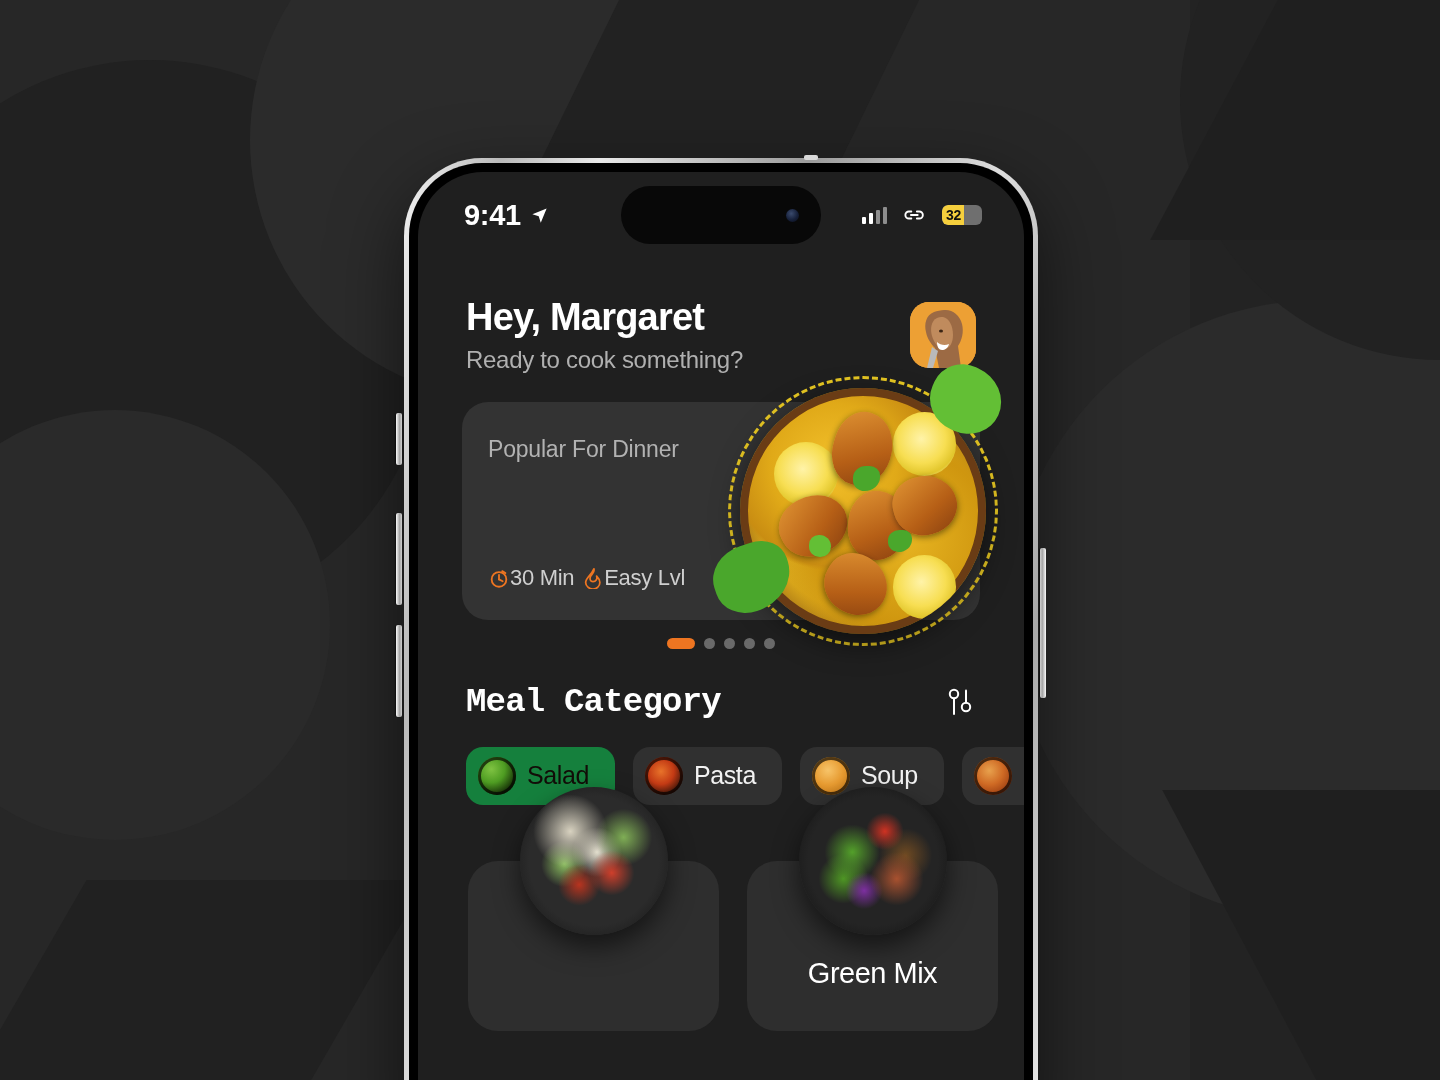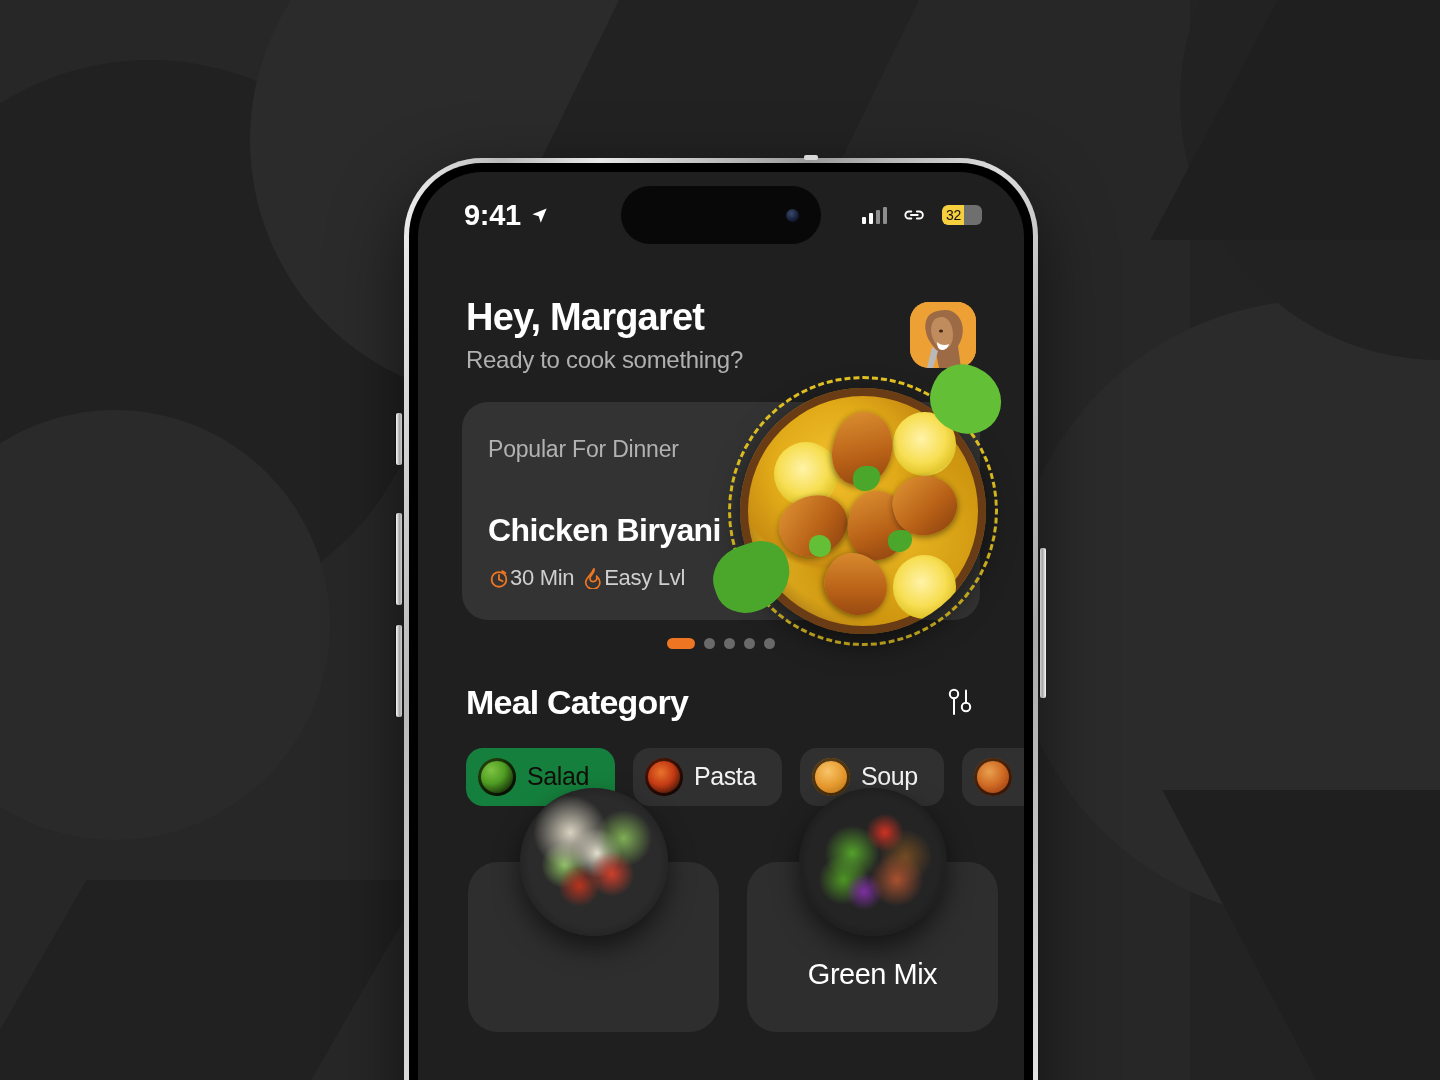--- a/index.html
+++ b/index.html
@@ -106,21 +106,21 @@
     content:""; position:absolute; right:-5px; top:6px;
     width:3px; height:8px; border-radius:0 2px 2px 0; background:#5a5a5a;
   }
   .batt-fill {
     position:absolute; left:0; top:0; bottom:0; width:55%;
     background:#f5cf3d; border-radius:6px 0 0 6px;
   }
   .batt-num {
     position:relative; z-index:2; width:100%;
     text-align:left; padding-left:4px;
-    font-size:14px; font-weight:400; color:#101010; letter-spacing:-.3px;
+    font-size:14px; font-weight:700; color:#101010; letter-spacing:-.3px;
   }
 
   
   .app { padding:0 0 0 0; }
 
   .greet-row {
     display:flex; align-items:center; justify-content:space-between;
     padding:38px 48px 0 48px;
   }
   .greet-title {
@@ -191,20 +191,21 @@
     display:flex; align-items:center; justify-content:center; gap:9px;
     margin-top:18px;
   }
   .dot { width:11px; height:11px; border-radius:50%; background:#6a6a6a; }
   .dot.active { width:28px; border-radius:6px; background:#ee7521; }
 
   
   .section-head {
     display:flex; align-items:center; justify-content:space-between;
     padding:34px 50px 0 48px;
+    font-family:Liberation Mono, monospace;
   }
   .section-title { font-size:34px; font-weight:700; color:#fff; letter-spacing:-.8px; }
   .filter-icon { width:28px; height:30px; display:block; }
 
   .chips {
     display:flex; gap:18px; padding:26px 0 0 48px;
     white-space:nowrap; overflow:hidden;
   }
   .chip {
     display:flex; align-items:center; gap:11px;
@@ -338,21 +339,20 @@
               <path d="M27 40c3 3 8 4 12 2-1 4-4 6-7 6s-5-3-5-8z" fill="#ffffff"></path>
               <ellipse cx="31" cy="29" rx="2" ry="1.6" fill="#3a2414"></ellipse>
               <path d="M22 45l6 4-5 17h-6z" fill="#b9b9b9"></path>
             </svg>
           </div>
         </div>
 
         <div class="hero-wrap">
           <div class="hero-card">
             <div class="hero-kicker">Popular  For Dinner</div>
-            <div class="hero-title">Chicken Biryani</div>
             <div class="hero-meta">
               <svg class="ic" viewBox="0 0 24 24">
                 <circle cx="12" cy="13.5" r="8" fill="none" stroke="#ee7521" stroke-width="2"></circle>
                 <path d="M12 13.5 L12 8.5" stroke="#ee7521" stroke-width="2" stroke-linecap="round"></path>
                 <path d="M12 13.5 L16 15.5" stroke="#ee7521" stroke-width="2" stroke-linecap="round"></path>
                 <path d="M15.5 4.5 19 6.5" stroke="#ee7521" stroke-width="2" stroke-linecap="round"></path>
               </svg>
               <span>30 Min</span>
               <span class="gap"></span>
               <svg class="ic" viewBox="0 0 24 24">

